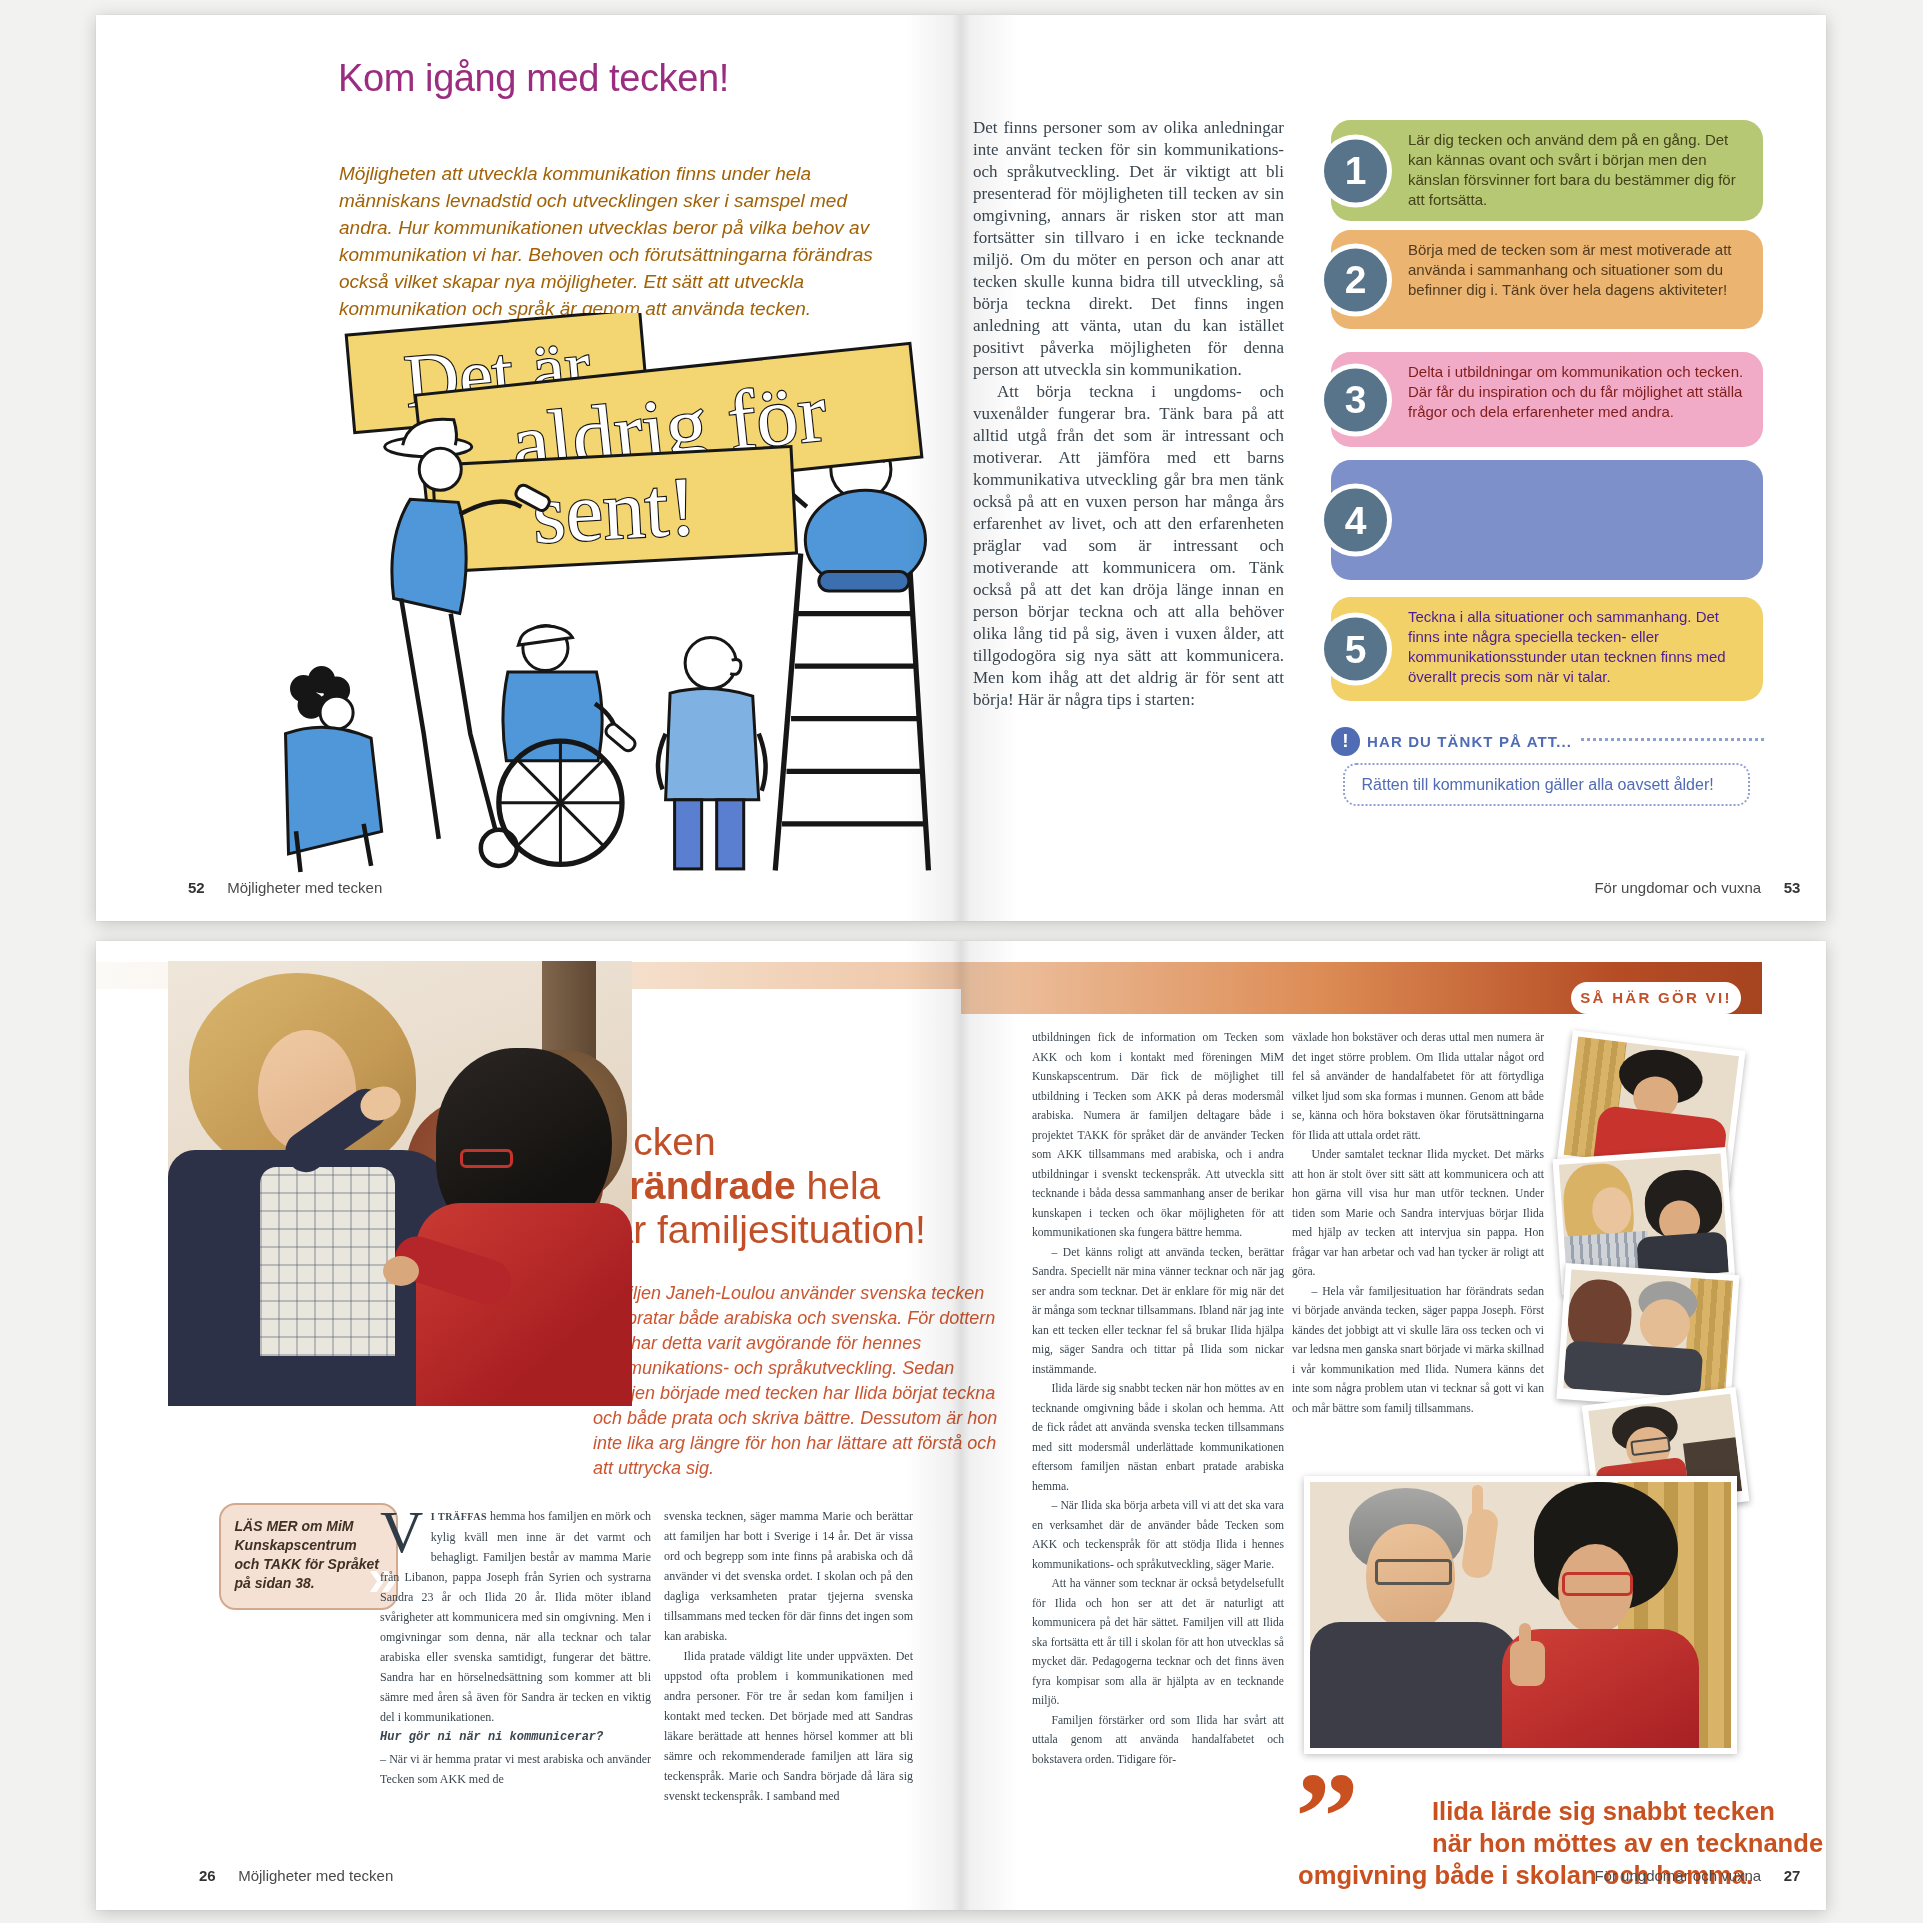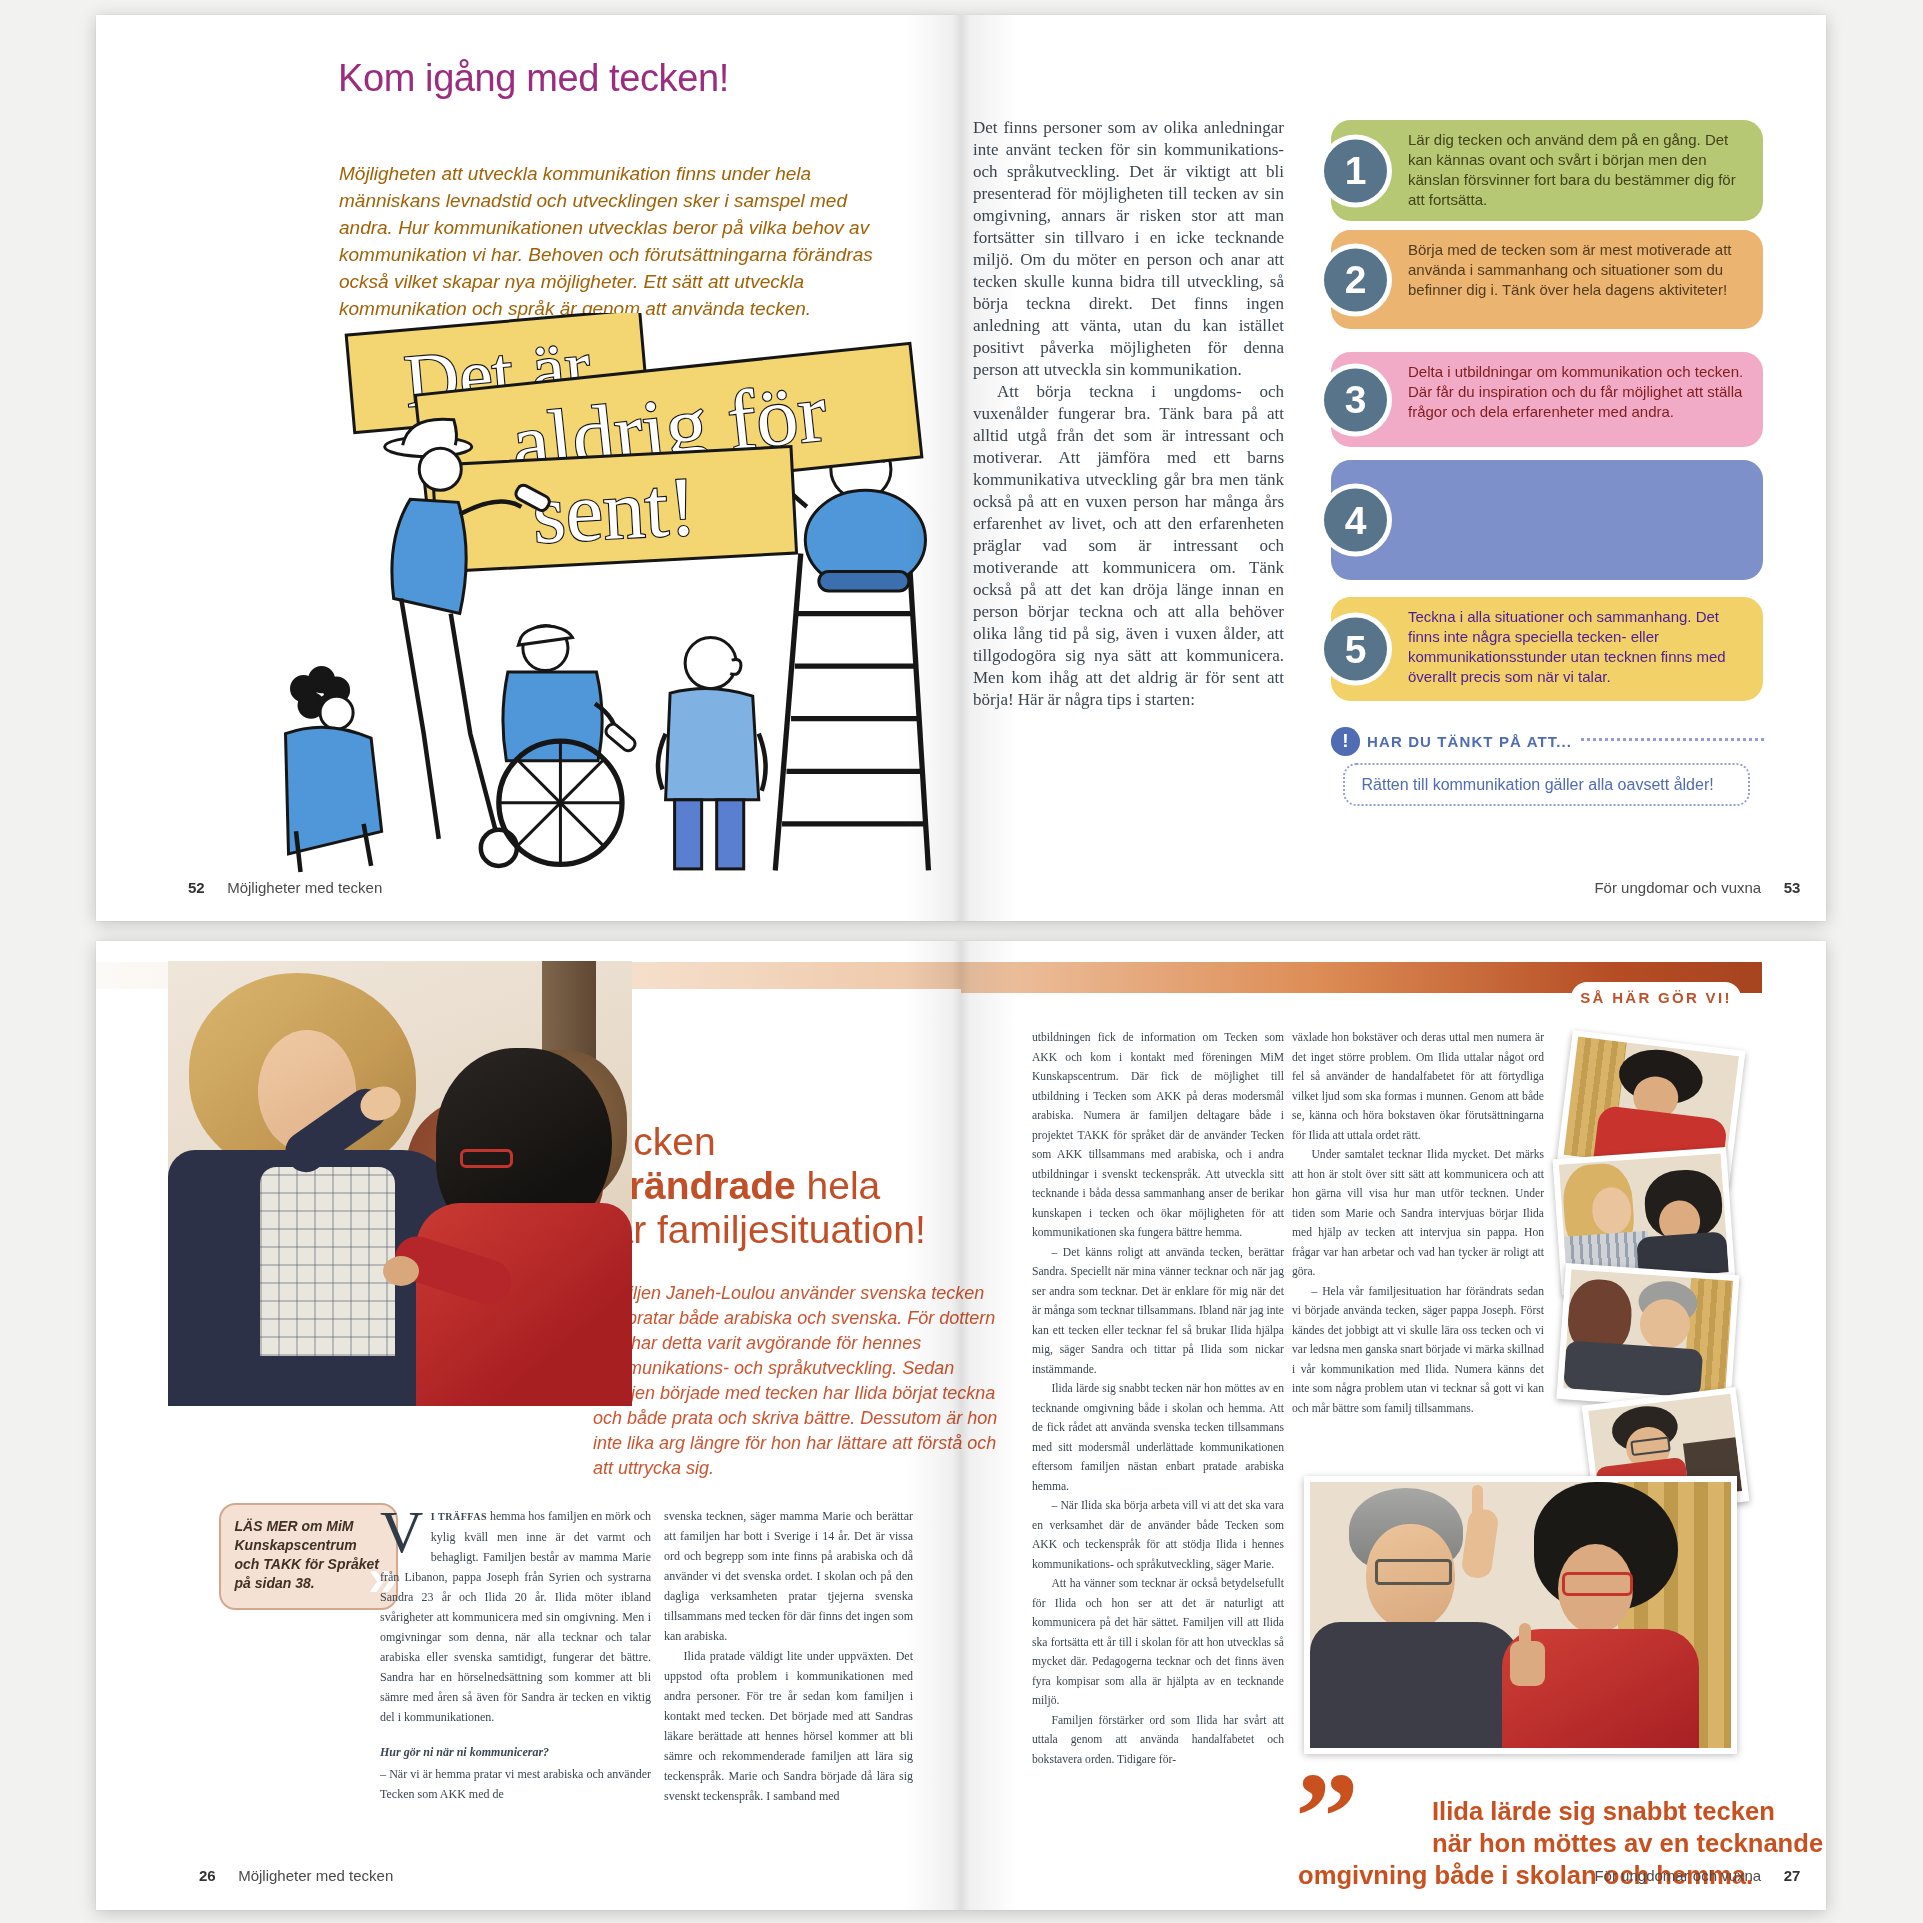--- a/index.html
+++ b/index.html
@@ -43,42 +43,42 @@
 
   .footer{top:864px;font-size:15px;color:#4a4a4a;z-index:50;}
   .footer .num{font-weight:bold;color:#333;}
   .f-left .num{margin-right:22.5px;}
   .f-right .num{margin-left:22.5px;}
   #spread-bottom .footer{top:926px;}
 
   
   .band-thin{left:0;top:21px;width:865px;height:27px;
              background:linear-gradient(90deg,#fcfaf7,#f6e4d3 55%,#eec5a5);}
-  .band-thick{left:865px;top:21px;width:801px;height:31px;
+  .band-thick{left:865px;top:21px;width:801px;height:52px;
              background:linear-gradient(90deg,#eec5a5,#dd8c55 45%,#b54c24 82%,#a64420);}
   .band-pill{position:absolute;right:21px;top:19.5px;width:170px;height:32px;background:#fff;border-radius:16.5px;
              display:flex;align-items:center;justify-content:center;color:#c0512b;font-weight:bold;
              font-size:15px;letter-spacing:2.3px;white-space:nowrap;}
 
   .b-title{left:496px;top:179px;font-size:39px;line-height:44px;color:#c14f28;}
   .b-title b{font-weight:bold;}
   .b-intro{left:497px;top:340px;width:412px;font-style:italic;font-size:18px;line-height:25px;color:#ca5530;}
 
   .readmore{left:123px;top:562px;width:179px;height:107px;background:#f5e1d4;border:2.3px solid #d3a98e;
             border-radius:16.5px;padding:12px 13.5px;box-sizing:border-box;
             font-size:14px;line-height:19px;font-style:italic;font-weight:bold;color:#3f3125;}
   .readmore .chev{position:absolute;right:-1.5px;bottom:4.5px;font-size:53px;color:#fff;font-style:normal;
                   text-shadow:0 0 1.5px rgba(0,0,0,.06);line-height:1;}
 
   .bl-col1{left:284px;top:565px;width:271px;font-size:12px;line-height:20px;}
   .bl-col2{left:568px;top:565px;width:249px;font-size:12px;line-height:20px;}
   .bl-col2 p{margin:0;} .bl-col2 p + p{text-indent:19.5px;}
   .dropcap{float:left;font-family:"Liberation Serif",serif;font-size:60px;line-height:47px;padding:3px 7.5px 0 0;color:#2f3b46;}
   .leadin{font-weight:bold;font-size:10px;letter-spacing:0.5px;}
-  .subhead{font-style:italic;font-weight:bold;margin-top:15px;}
+  .subhead{font-style:italic;font-weight:bold;font-family:Liberation Mono, monospace;}
   .dialog{margin-top:1.5px;}
 
   .br-col1{left:936px;top:87px;width:252px;font-size:11.6px;line-height:19.5px;}
   .br-col2{left:1196px;top:87px;width:252px;font-size:11.6px;line-height:19.5px;}
   .br-col1 p,.br-col2 p{margin:0;}
   .br-col1 p + p,.br-col2 p + p{text-indent:19.5px;}
 
   
   .photo-left{left:72px;top:19.5px;width:464px;height:445px;overflow:hidden;z-index:5;
               background:linear-gradient(160deg,#efe6da,#e4d6c4 60%,#d6c3ab);}

